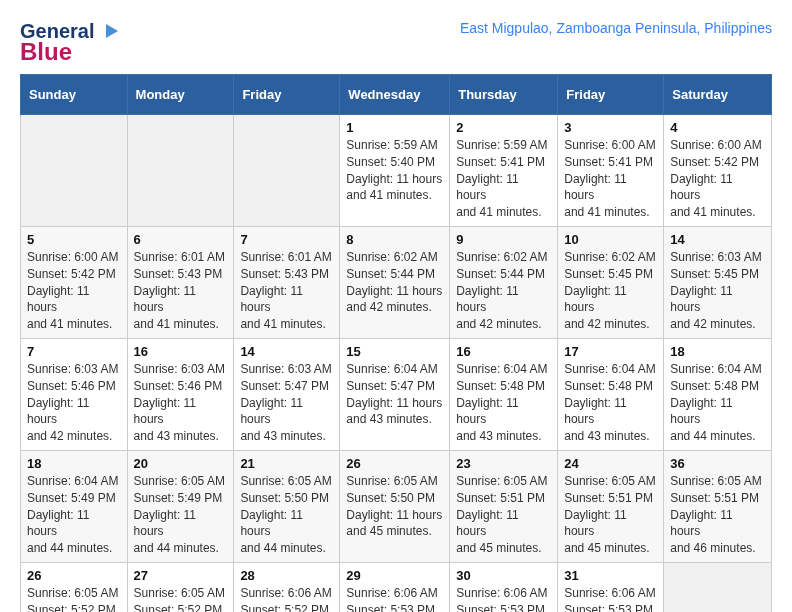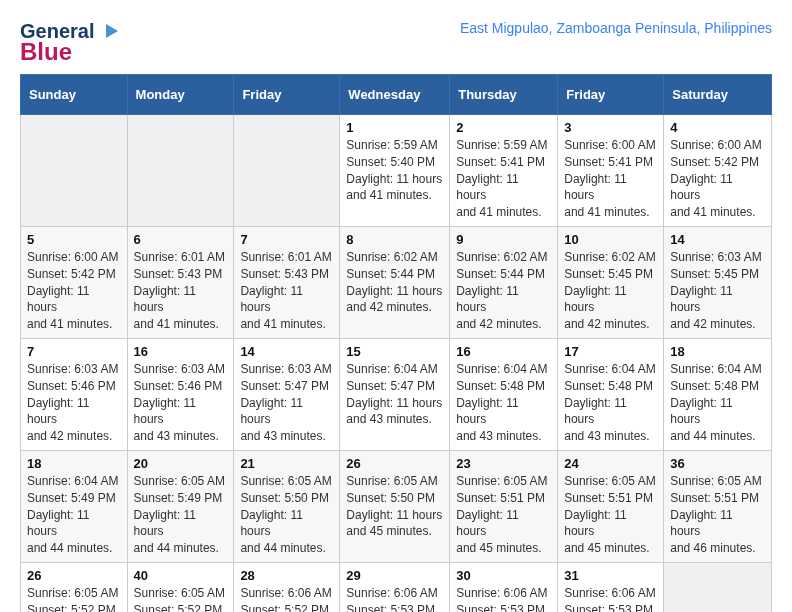--- a/index.html
+++ b/index.html
@@ -295,21 +295,21 @@
       </tr>
       <tr>
         <td>
           <span class="day-number">26</span>
           <div class="day-info" style="white-space: pre-line;">Sunrise: 6:05 AM
 Sunset: 5:52 PM
 Daylight: 11 hours
 and 46 minutes.</div>
         </td>
         <td>
-          <span class="day-number">40</span>
+          <span class="day-number">27</span>
           <div class="day-info" style="white-space: pre-line;">Sunrise: 6:05 AM
 Sunset: 5:52 PM
 Daylight: 11 hours
 and 46 minutes.</div>
         </td>
         <td>
           <span class="day-number">28</span>
           <div class="day-info" style="white-space: pre-line;">Sunrise: 6:06 AM
 Sunset: 5:52 PM
 Daylight: 11 hours

